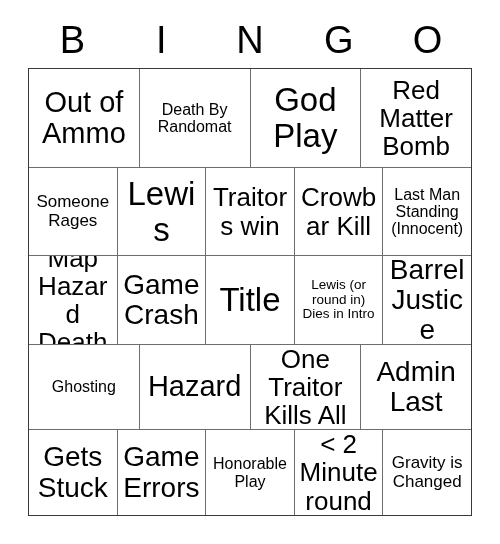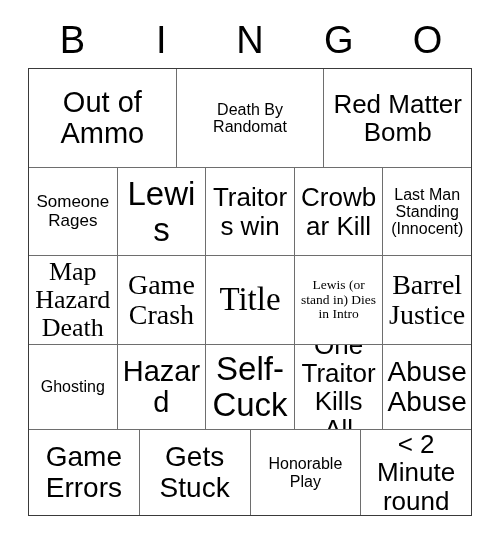--- a/index.html
+++ b/index.html
@@ -60,22 +60,22 @@
   .grid-row {
     display: flex;
     width: 100%;
     box-sizing: border-box;
   }
   .grid-row + .grid-row {
     border-top: 1px solid #6e6e6e;
   }
   
   .grid-row.r0 { height: 98px; }
-  .grid-row.r1 { height: 88px; justify-content: flex-end; }
-  .grid-row.r2 { height: 89px; font-family: Liberation Serif, serif; }
+  .grid-row.r1 { height: 88px; }
+  .grid-row.r2 { height: 89px; }
   .grid-row.r3 { height: 85px; }
   .grid-row.r4 { height: 86px; }
 
   .cell {
     flex: 1 1 0;
     box-sizing: border-box;
     display: flex;
     align-items: center;
     justify-content: center;
     text-align: center;
@@ -129,20 +129,23 @@
   <div id="grid">
 
     <div class="grid-row r0">
       <div class="cell">
         <span class="cell-text fs-xl">Out of Ammo</span>
       </div>
       <div class="cell">
         <span class="cell-text fs-xs">Death By Randomat</span>
       </div>
       <div class="cell">
+        <span class="cell-text fs-xxl">God Play</span>
+      </div>
+      <div class="cell">
         <span class="cell-text fs-md">Red Matter Bomb</span>
       </div>
     </div>
 
     <div class="grid-row r1">
       <div class="cell">
         <span class="cell-text fs-sm">Someone Rages</span>
       </div>
       <div class="cell">
         <span class="cell-text fs-xxl">Lewis</span>
@@ -162,54 +165,54 @@
       <div class="cell">
         <span class="cell-text fs-md">Map Hazard Death</span>
       </div>
       <div class="cell">
         <span class="cell-text fs-lg">Game Crash</span>
       </div>
       <div class="cell">
         <span class="cell-text fs-xxl">Title</span>
       </div>
       <div class="cell">
-        <span class="cell-text fs-xxs">Lewis (or stand in) Dies in Intro</span>
+        <span class="cell-text fs-xxs">Lewis (or round in) Dies in Intro</span>
       </div>
       <div class="cell">
         <span class="cell-text fs-lg">Barrel Justice</span>
       </div>
     </div>
 
     <div class="grid-row r3">
       <div class="cell">
         <span class="cell-text fs-xs">Ghosting</span>
       </div>
       <div class="cell">
         <span class="cell-text fs-xl">Hazard</span>
       </div>
       <div class="cell">
-        <span class="cell-text fs-xxl">Self-Cuck</span>
-      </div>
-      <div class="cell">
         <span class="cell-text fs-md">One Traitor Kills All</span>
       </div>
       <div class="cell">
-        <span class="cell-text fs-lg">Abuse Abuse</span>
+        <span class="cell-text fs-lg">Admin Last</span>
       </div>
     </div>
 
     <div class="grid-row r4">
       <div class="cell">
+        <span class="cell-text fs-lg">Gets Stuck</span>
+      </div>
+      <div class="cell">
         <span class="cell-text fs-lg">Game Errors</span>
       </div>
       <div class="cell">
-        <span class="cell-text fs-lg">Gets Stuck</span>
-      </div>
-      <div class="cell">
         <span class="cell-text fs-xs">Honorable Play</span>
       </div>
       <div class="cell">
         <span class="cell-text fs-md">&lt; 2 Minute round</span>
+      </div>
+      <div class="cell">
+        <span class="cell-text fs-sm">Gravity is Changed</span>
       </div>
     </div>
 
   </div>
 </div>
 
 </body></html>

